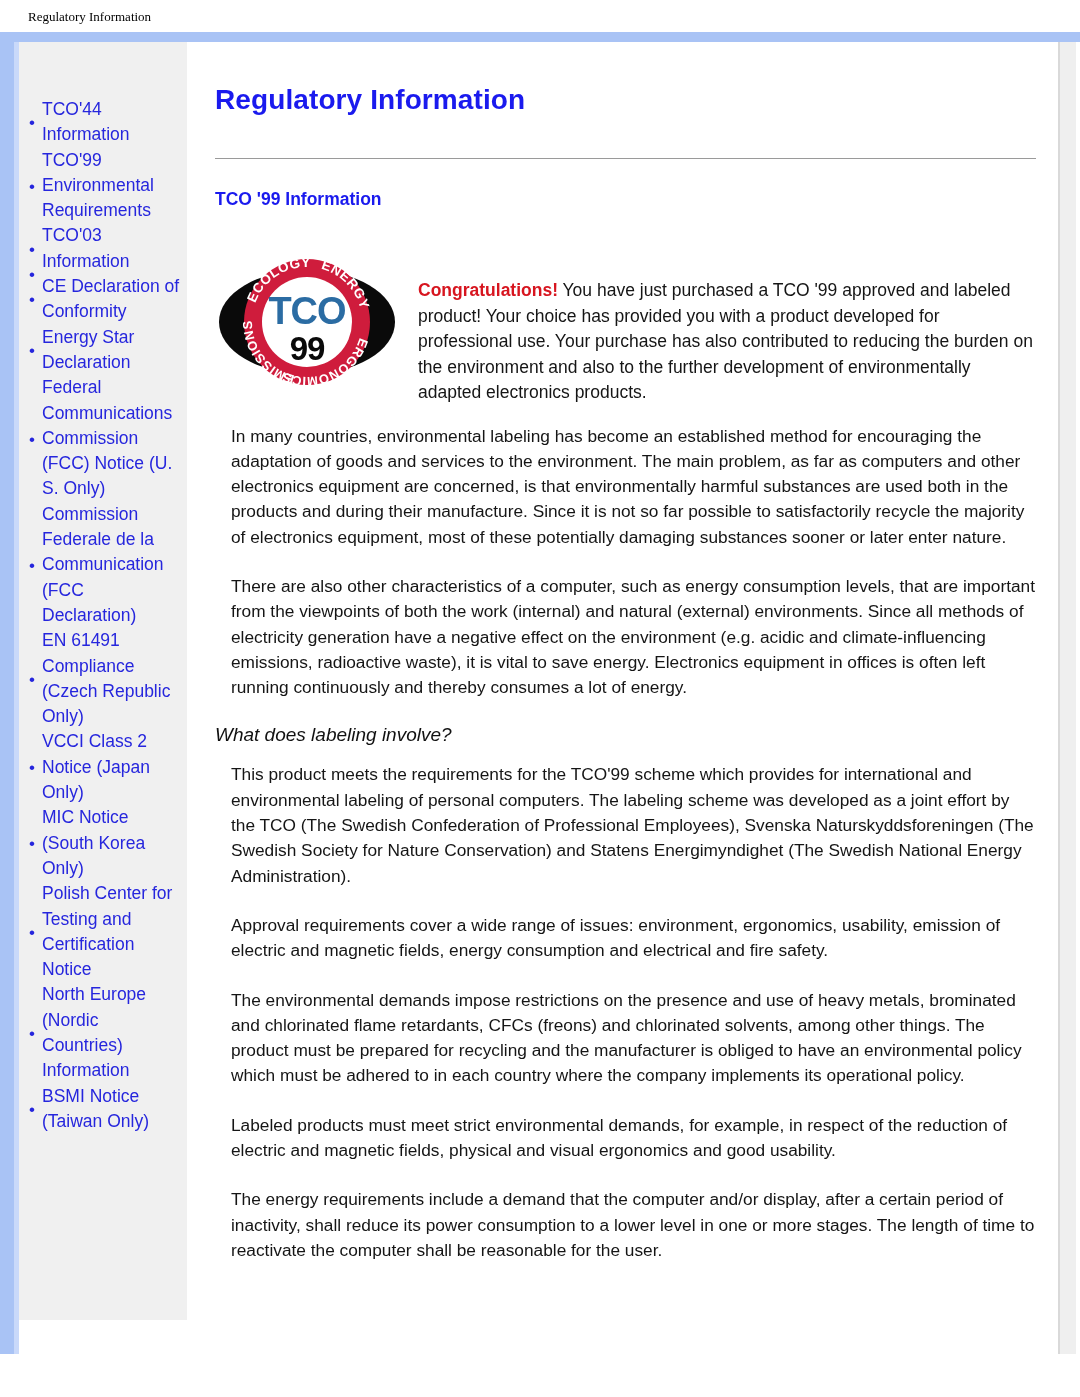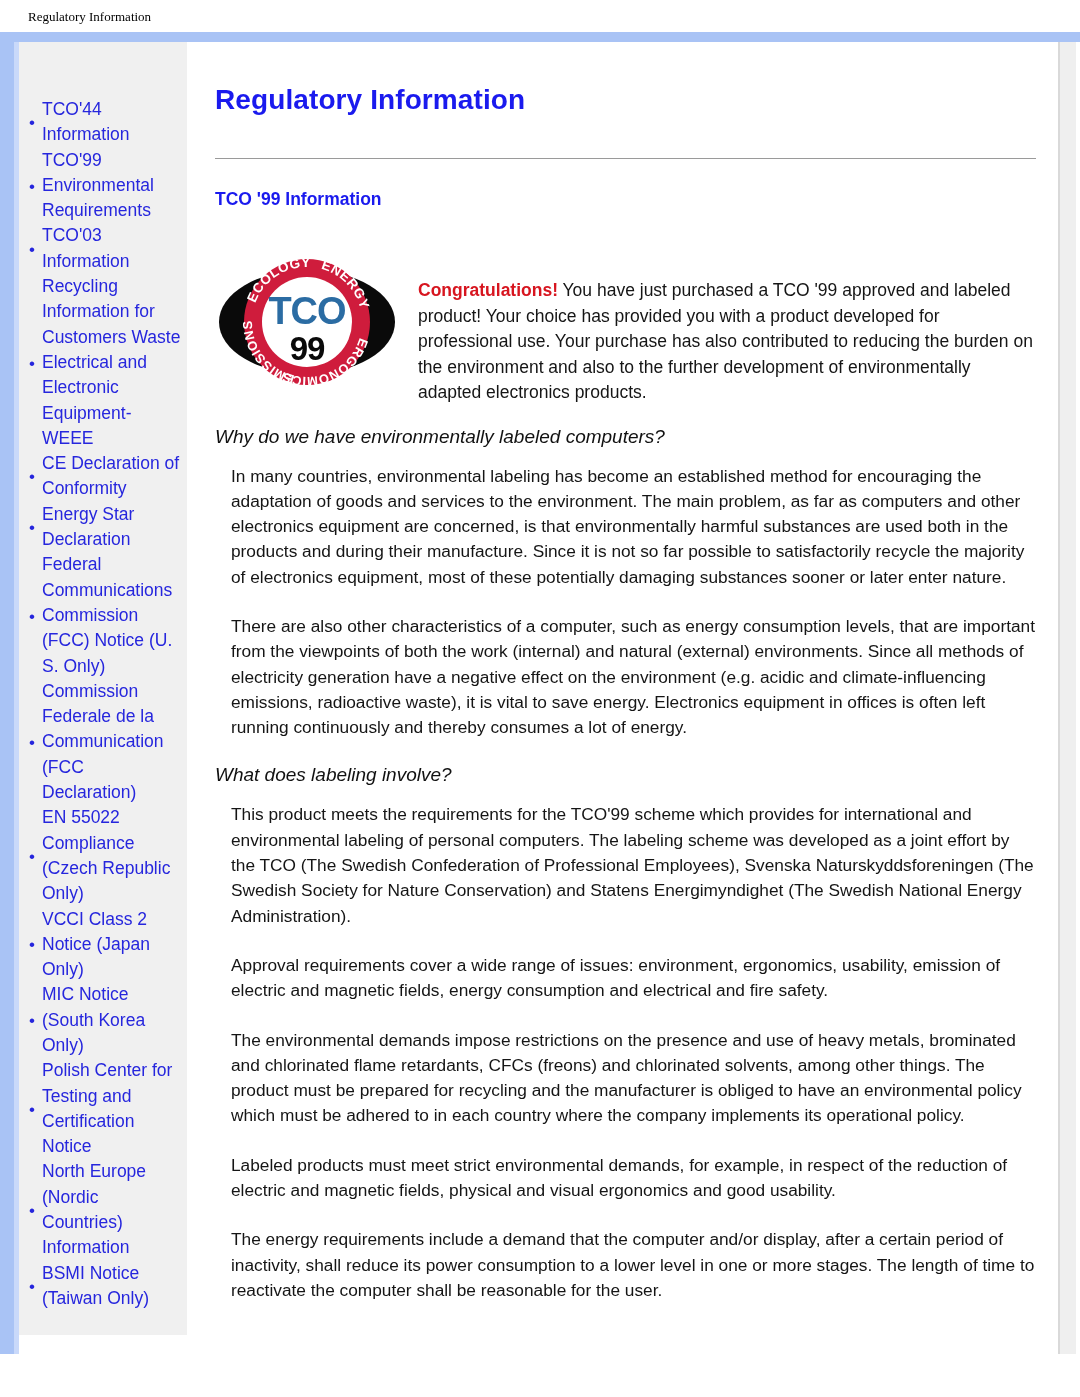--- a/index.html
+++ b/index.html
@@ -162,41 +162,40 @@
           <li>
             <span class="bul">•</span>
             <span>TCO'99 Environmental Requirements</span>
           </li>
           <li>
             <span class="bul">•</span>
             <span>TCO'03 Information</span>
           </li>
           <li>
             <span class="bul">•</span>
-            <span>Recycling Information for Customers Waste Electrical and Electronic Equipment-WEEE</span>
           </li>
           <li>
             <span class="bul">•</span>
             <span>CE Declaration of Conformity</span>
           </li>
           <li>
             <span class="bul">•</span>
             <span>Energy Star Declaration</span>
           </li>
           <li>
             <span class="bul">•</span>
             <span>Federal Communications Commission (FCC) Notice (U. S. Only)</span>
           </li>
           <li>
             <span class="bul">•</span>
             <span>Commission Federale de la Communication (FCC Declaration)</span>
           </li>
           <li>
             <span class="bul">•</span>
-            <span>EN 55022 Compliance (Czech Republic Only)</span>
+            <span>EN 61491 Compliance (Czech Republic Only)</span>
           </li>
           <li>
             <span class="bul">•</span>
             <span>VCCI Class 2 Notice (Japan Only)</span>
           </li>
           <li>
             <span class="bul">•</span>
             <span>MIC Notice (South Korea Only)</span>
           </li>
           <li>
@@ -252,21 +251,20 @@
 
               <text x="92" y="108" text-anchor="middle" font-family="Liberation Sans, sans-serif" font-size="33" font-weight="bold" fill="#0a0a0a" letter-spacing="-1">99</text>
             </svg>
           </div>
 
           <div class="intro-text">
             <span class="congrats">Congratulations!</span><span> You have just purchased a TCO '99 approved and labeled product! Your choice has provided you with a product developed for professional use. Your purchase has also contributed to reducing the burden on the environment and also to the further development of environmentally adapted electronics products.</span>
           </div>
         </div>
 
-        <h3 class="ital">Why do we have environmentally labeled computers?</h3>
         <p class="body">In many countries, environmental labeling has become an established method for encouraging the adaptation of goods and services to the environment. The main problem, as far as computers and other electronics equipment are concerned, is that environmentally harmful substances are used both in the products and during their manufacture. Since it is not so far possible to satisfactorily recycle the majority of electronics equipment, most of these potentially damaging substances sooner or later enter nature.</p>
         <p class="body">There are also other characteristics of a computer, such as energy consumption levels, that are important from the viewpoints of both the work (internal) and natural (external) environments. Since all methods of electricity generation have a negative effect on the environment (e.g. acidic and climate-influencing emissions, radioactive waste), it is vital to save energy. Electronics equipment in offices is often left running continuously and thereby consumes a lot of energy.</p>
 
         <h3 class="ital">What does labeling involve?</h3>
         <p class="body">This product meets the requirements for the TCO'99 scheme which provides for international and environmental labeling of personal computers. The labeling scheme was developed as a joint effort by the TCO (The Swedish Confederation of Professional Employees), Svenska Naturskyddsforeningen (The Swedish Society for Nature Conservation) and Statens Energimyndighet (The Swedish National Energy Administration).</p>
         <p class="body">Approval requirements cover a wide range of issues: environment, ergonomics, usability, emission of electric and magnetic fields, energy consumption and electrical and fire safety.</p>
         <p class="body">The environmental demands impose restrictions on the presence and use of heavy metals, brominated and chlorinated flame retardants, CFCs (freons) and chlorinated solvents, among other things. The product must be prepared for recycling and the manufacturer is obliged to have an environmental policy which must be adhered to in each country where the company implements its operational policy.</p>
         <p class="body">Labeled products must meet strict environmental demands, for example, in respect of the reduction of electric and magnetic fields, physical and visual ergonomics and good usability.</p>
         <p class="body">The energy requirements include a demand that the computer and/or display, after a certain period of inactivity, shall reduce its power consumption to a lower level in one or more stages. The length of time to reactivate the computer shall be reasonable for the user.</p>
 

